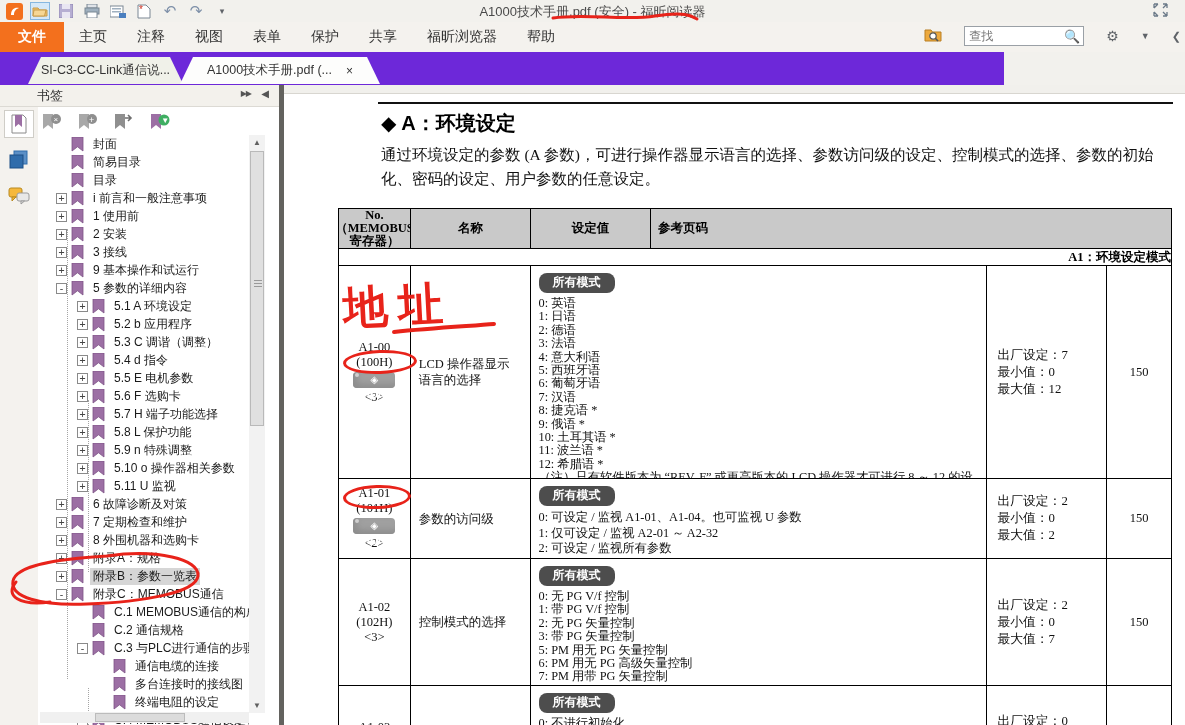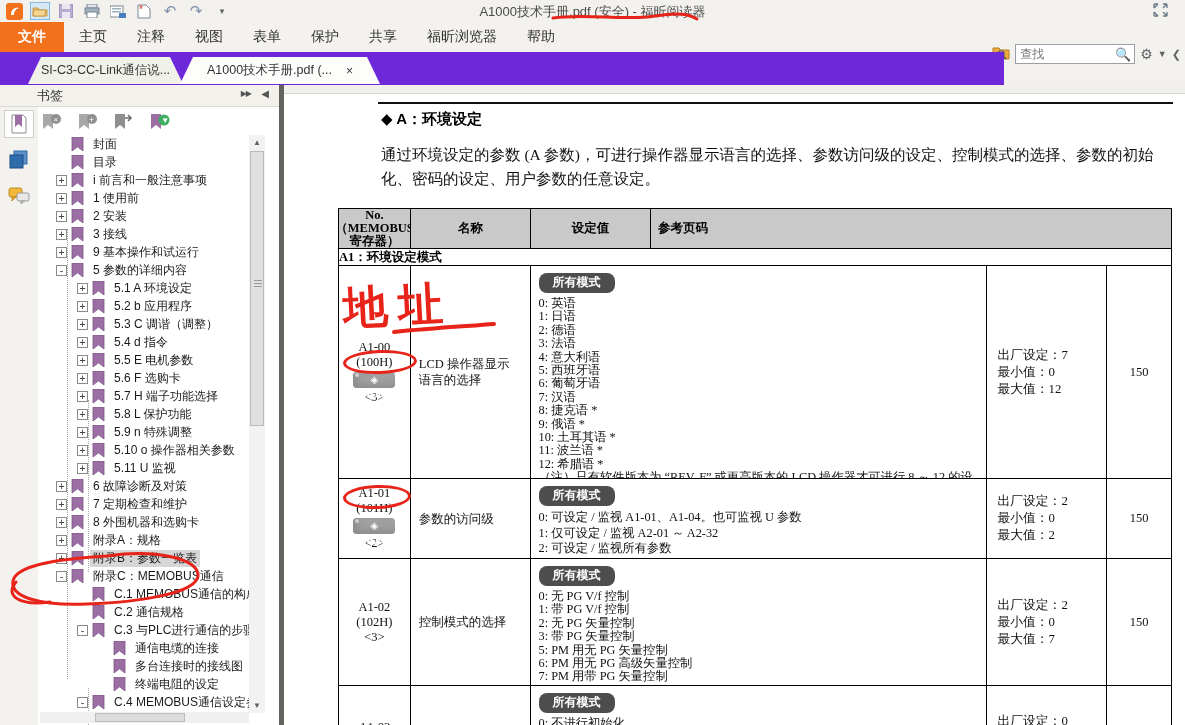--- a/index.html
+++ b/index.html
@@ -12,21 +12,21 @@
   .qbtn { width:20px; height:18px; display:flex; align-items:center; justify-content:center; }
   .qbtn svg { display:block; }
   .qbtn.hl { background:#d5e8f8; border:1px solid #86b7e0; }
   #title-text { position:absolute; left:0; right:0; top:3px; text-align:center; font-size:13px; color:#4a4a4a; }
   #win-icon { position:absolute; right:14px; top:3px; width:18px; height:15px; }
 
   
   #menubar { position:absolute; left:0; top:22px; width:1185px; height:30px; background:#f4f2ee; display:flex; align-items:stretch; }
   .menu-item { padding:0 15px; font-size:14px; color:#333; display:flex; align-items:center; }
   .menu-item.file { background:#f3701d; color:#fff; font-weight:bold; padding:0 18px; }
-  #find-area { position:absolute; right:4px; top:41px; height:26px; display:flex; align-items:center; gap:5px; }
+  #find-area { position:absolute; right:4px; top:23px; height:26px; display:flex; align-items:center; gap:22px; }
   #search-box { width:120px; height:20px; background:#fff; border:1px solid #9aa0a6; display:flex; align-items:center; }
   #search-box input { flex:1; border:none; outline:none; font-size:12px; color:#333; padding:0 4px; width:90px; background:transparent; }
   .mag { color:#2f7fd0; font-size:13px; padding-right:3px; }
   .gear { color:#5f6368; font-size:14px; }
   .mini { color:#5f6368; font-size:9px; }
 
   
   #tabbar { position:absolute; left:0; top:52px; width:1004px; height:33px; background:#6d28d9; }
   .tab { position:absolute; top:5px; height:27px; font-size:12.5px; color:#333;
     display:flex; align-items:center; justify-content:center;
@@ -63,32 +63,32 @@
   #vscroll .down { position:absolute; bottom:0; }
   #hscroll { position:absolute; left:40px; bottom:2px; width:209px; height:11px; background:#f0f0f0; }
   #hthumb { position:absolute; left:55px; top:1px; width:90px; height:9px; background:#dcdcdc; border:1px solid #bcbcbc; }
   #splitter { position:absolute; left:279px; top:85px; width:5px; height:640px; background:#63625e; }
 
   
   #docarea { position:absolute; left:284px; top:85px; width:901px; height:640px; background:#fff; overflow:hidden;
     font-family:"Liberation Serif","DejaVu Serif",serif; }
   #page-gap { position:absolute; left:0; top:0; width:901px; height:9px; background:#f1f0ec; border-bottom:1px solid #d8d6d0; }
   #page-rule { position:absolute; left:94px; top:17px; width:795px; height:2px; background:#111; }
-  #doc-heading { position:absolute; left:97px; top:25px; font-size:15px; font-weight:bold; color:#000;
+  #doc-heading { position:absolute; left:97px; top:25px; font-size:20px; font-weight:bold; color:#000;
     font-family:"Liberation Sans","DejaVu Sans",sans-serif; }
   #doc-intro { position:absolute; left:97px; top:58px; width:800px; font-size:15.5px; line-height:23.5px; color:#111; }
 
   #ptable { position:absolute; left:54px; top:123px; width:834px; border:1px solid #000; border-bottom:none; }
   .trow, #thead-row { display:flex; border-bottom:1px solid #000; }
   .tc { border-right:1px solid #000; overflow:hidden; position:relative; }
   .tc:last-child { border-right:none; }
   .c1 { width:72px; } .c2 { width:120px; } .c3 { width:458px; } .c4 { width:120px; } .c5 { width:64px; }
   #thead-row { height:40px; background:#c9c9c9; font-weight:bold; }
   #thead-row .tc { display:flex; align-items:center; justify-content:center; text-align:center; font-size:12.5px; line-height:13px; }
-  #section-row { height:17px; border-bottom:1px solid #000; text-align:left; font-size:12.5px; font-weight:bold; line-height:16px; }
+  #section-row { height:17px; border-bottom:1px solid #000; text-align:right; font-size:12.5px; font-weight:bold; line-height:16px; }
   .trow { font-size:12.5px; color:#111; }
   .c1 { display:flex; align-items:center; justify-content:center; text-align:center; }
   .no-stack span { display:block; line-height:15px; }
   .c2 { display:flex; align-items:center; padding:16px 8px; line-height:16px; }
   .c3 { padding:5px 8px 0 8px; }
   .c4 { display:flex; align-items:center; padding:0 10px; }
   .c5 { display:flex; align-items:center; justify-content:center; }
   .pre { white-space:pre-line; }
   .c3 .pre { line-height:13.4px; font-size:12.3px; }
   .c4 .pre { line-height:17px; font-size:12.8px; }
@@ -273,20 +273,27 @@
     <svg class="bm-ico" width="13" height="15">
           <path d="M1 0 h11 v14 l-5.5,-4.2 L1 14 Z" fill="#9c6fa4" stroke="#7d5486" stroke-width="0.8"></path>
         </svg>
     <span class="tree-label">封面</span>
   </div>
       <div class="titem" style="padding-left: 18px;">
     <span class="expander" style="visibility: hidden;"></span>
     <svg class="bm-ico" width="13" height="15">
           <path d="M1 0 h11 v14 l-5.5,-4.2 L1 14 Z" fill="#9c6fa4" stroke="#7d5486" stroke-width="0.8"></path>
         </svg>
+    <span class="tree-label">简易目录</span>
+  </div>
+      <div class="titem" style="padding-left: 18px;">
+    <span class="expander" style="visibility: hidden;"></span>
+    <svg class="bm-ico" width="13" height="15">
+          <path d="M1 0 h11 v14 l-5.5,-4.2 L1 14 Z" fill="#9c6fa4" stroke="#7d5486" stroke-width="0.8"></path>
+        </svg>
     <span class="tree-label">目录</span>
   </div>
       <div class="titem" style="padding-left: 18px;">
     <span class="expander">+</span>
     <svg class="bm-ico" width="13" height="15">
           <path d="M1 0 h11 v14 l-5.5,-4.2 L1 14 Z" fill="#9c6fa4" stroke="#7d5486" stroke-width="0.8"></path>
         </svg>
     <span class="tree-label">i 前言和一般注意事项</span>
   </div>
       <div class="titem" style="padding-left: 18px;">

